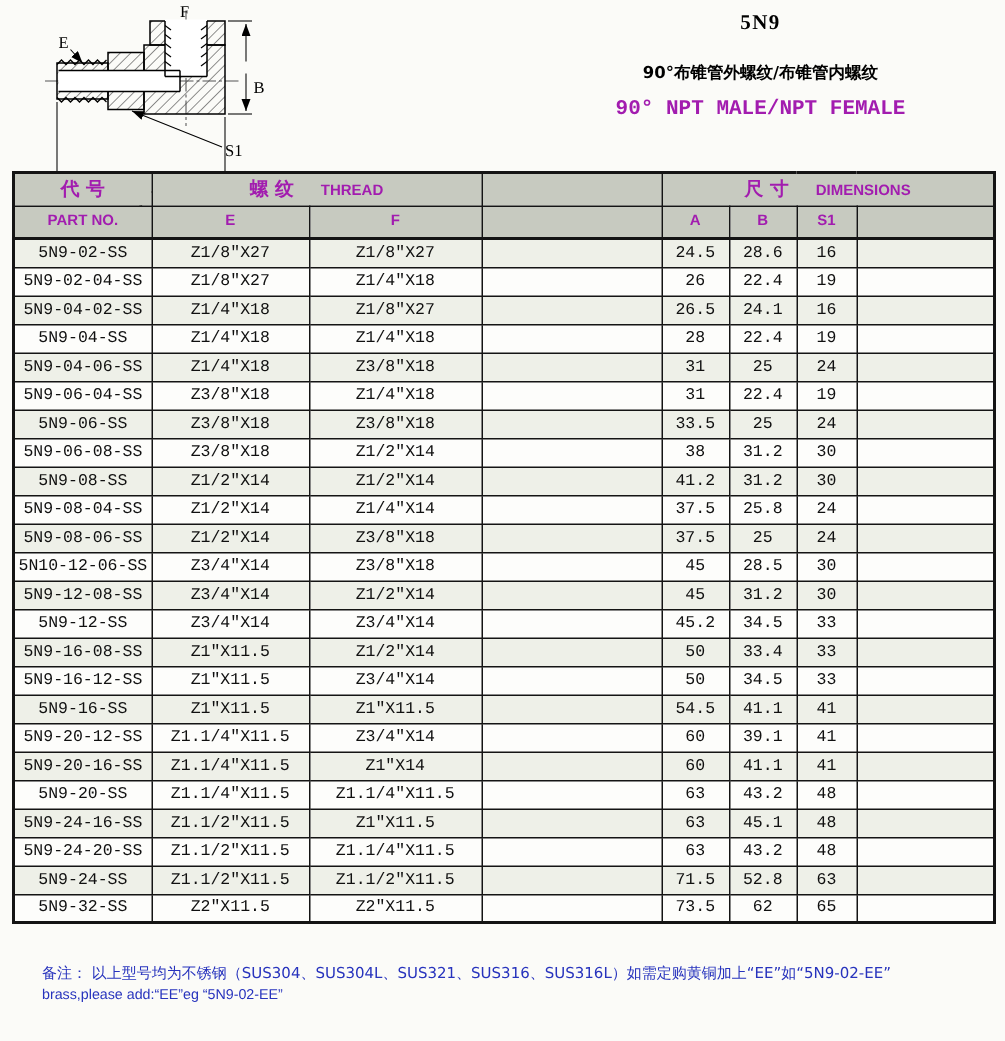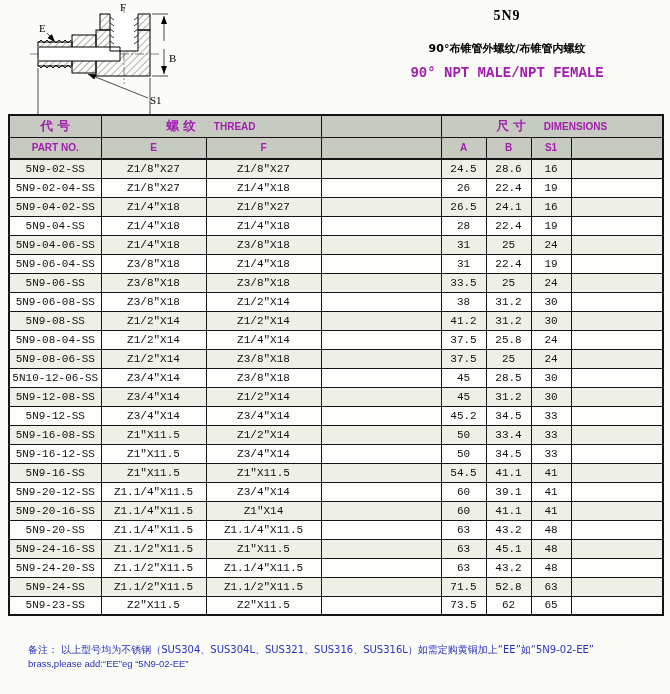--- a/index.html
+++ b/index.html
@@ -409,21 +409,21 @@
             <td>5N9-24-SS</td>
             <td>Z1.1/2″X11.5</td>
             <td>Z1.1/2″X11.5</td>
             <td></td>
             <td>71.5</td>
             <td>52.8</td>
             <td>63</td>
             <td></td>
           </tr>
           <tr>
-            <td>5N9-23-SS</td>
+            <td>5N9-32-SS</td>
             <td>Z2″X11.5</td>
             <td>Z2″X11.5</td>
             <td></td>
             <td>73.5</td>
             <td>62</td>
             <td>65</td>
             <td></td>
           </tr>
         </tbody>
     </table>

